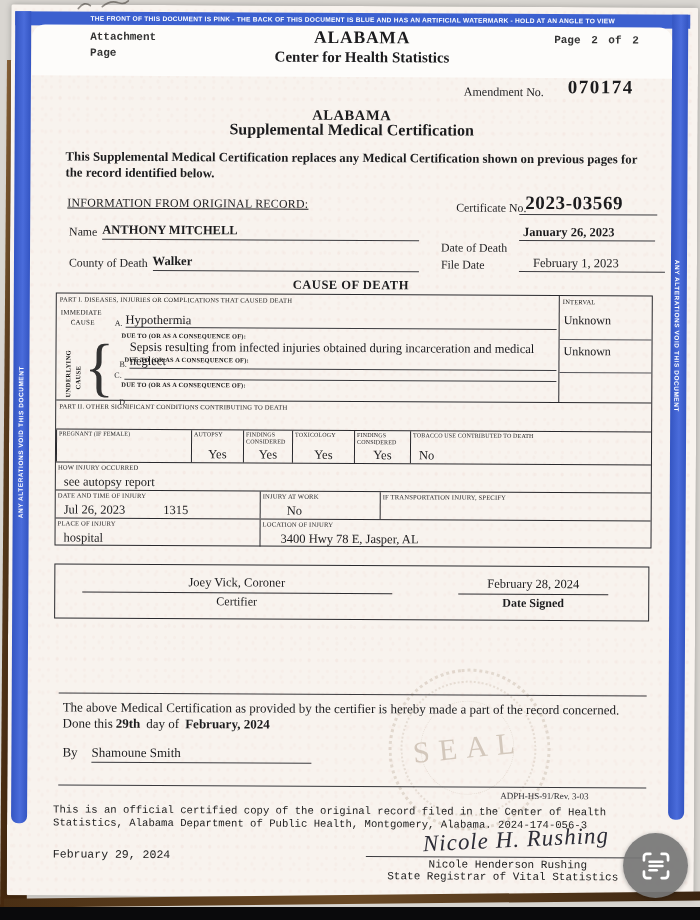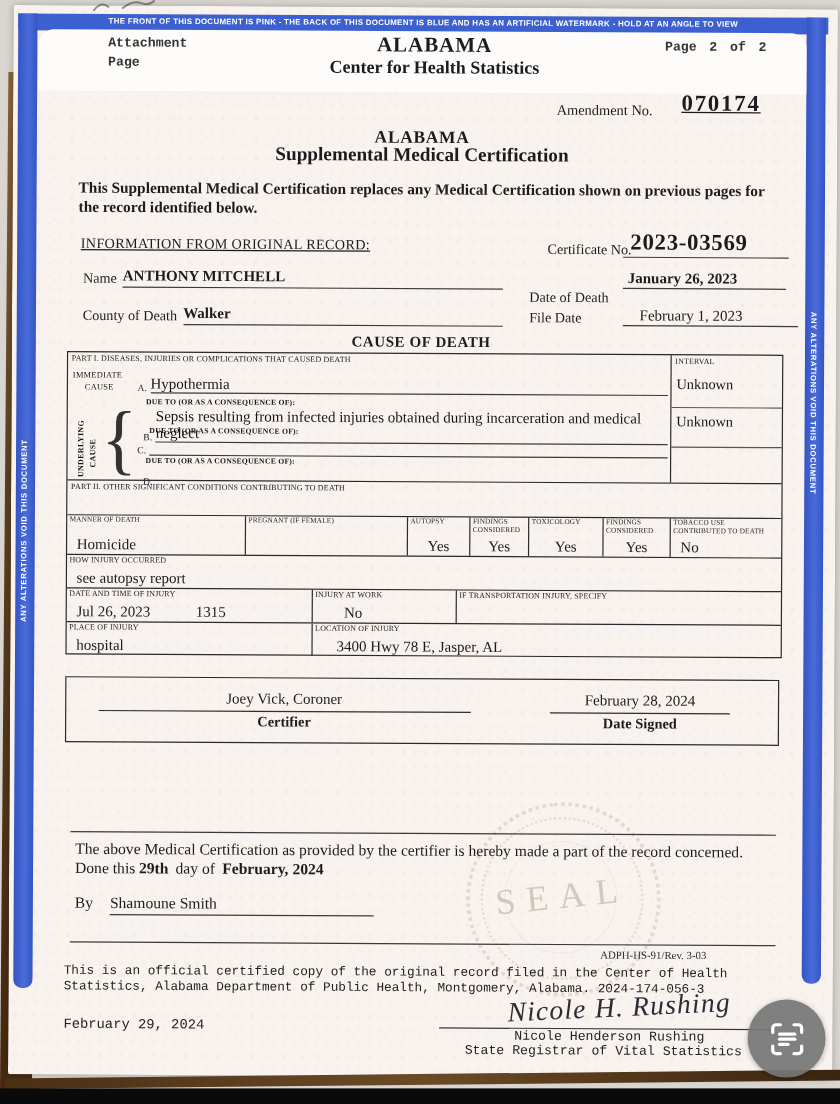--- a/index.html
+++ b/index.html
@@ -80,21 +80,21 @@
         <div>Attachment</div>
         <div>Page</div>
       </div>
       <div class="abs" style="left:160px;top:27px;width:400px;text-align:center;font-weight:bold;">
         <div style="font-size:17.5px;letter-spacing:0.8px;">ALABAMA</div>
         <div style="font-size:15px;margin-top:1px;">Center for Health Statistics</div>
       </div>
       <div class="abs mono" style="left:552px;top:33px;font-size:11px;font-weight:bold;color:#333;word-spacing:4px;">Page 2 of 2</div>
 
       <div class="abs" style="left:462px;top:84px;font-size:12px;">Amendment No.</div>
-      <div class="abs" style="left:566px;top:75px;font-size:19px;font-weight:bold;letter-spacing:1.5px;text-decoration:underline;">070174</div>
+      <div class="abs" style="left:566px;top:75px;font-size:19px;font-weight:bold;letter-spacing:1.5px;">070174</div>
 
       <div class="abs" style="left:0;top:107px;width:700px;text-align:center;font-weight:bold;font-size:14.5px;letter-spacing:0.6px;">ALABAMA</div>
       <div class="abs" style="left:0;top:121px;width:700px;text-align:center;font-weight:bold;font-size:16px;">Supplemental Medical Certification</div>
 
       <div class="abs" style="left:64px;top:151px;width:578px;font-size:12.8px;font-weight:bold;line-height:1.25;">This Supplemental Medical Certification replaces any Medical Certification shown on previous pages for the record identified below.</div>
 
       <div class="abs" style="left:66px;top:197px;font-size:11.8px;text-decoration:underline;letter-spacing:0.3px;">INFORMATION FROM ORIGINAL RECORD:</div>
       <div class="abs" style="left:455px;top:200px;font-size:11.8px;">Certificate No.</div>
       <div class="abs ul" style="left:518px;top:191px;width:132px;font-size:19px;font-weight:bold;letter-spacing:0.6px;padding-left:6px;">2023-03569</div>
 
@@ -156,24 +156,20 @@
           <div class="vtext up tiny-label" style="left:18px;top:56px;height:40px;color:#151515;font-family:'Liberation Serif',serif;font-weight:bold;font-size:6.6px;letter-spacing:0.3px;">CAUSE</div>
           <div class="brace" style="left:28px;top:38px;font-size:62px;transform:scaleY(1.05);">{</div>
         </div>
 
         <div class="row bt" style="height:29px;">
           <div class="tiny-label" style="padding:2px 0 0 3px;font-size:6.6px;">PART II. OTHER SIGNIFICANT CONDITIONS CONTRIBUTING TO DEATH</div>
           <div class="val" style="padding-left:8px;"></div>
         </div>
 
         <div class="row bt" style="height:33px;display:flex;">
-          <div class="cell" style="width:148px;">
-            <span class="cl">MANNER OF DEATH</span>
-            <span class="cv" style="padding-left:6px;">Homicide</span>
-          </div>
           <div class="cell bl" style="width:135px;">
             <span class="cl">PREGNANT (IF FEMALE)</span>
             <span class="cv"></span>
           </div>
           <div class="cell bl" style="width:52px;">
             <span class="cl">AUTOPSY</span>
             <span class="cv" style="text-align:center;">Yes</span>
           </div>
           <div class="cell bl" style="width:49px;">
             <span class="cl">FINDINGS CONSIDERED</span>
@@ -225,21 +221,21 @@
             <span class="cl" style="font-size:6.6px;">LOCATION OF INJURY</span>
             <span class="cv" style="padding-left:18px;">3400 Hwy 78 E, Jasper, AL</span>
           </div>
         </div>
       </div>
 
       <div class="certbox">
         <div class="sigcol">
           <span style="font-size:12.5px;">Joey Vick, Coroner</span>
           <span class="sigline" style="width:310px;"></span>
-          <span style="font-size:12px;font-weight:bold;margin-top:1px;">Certifier</span>
+          <span style="font-size:12px;font-weight:normal;margin-top:1px;">Certifier</span>
         </div>
         <div class="sigcol" style="flex:0 0 230px;">
           <span style="font-size:12.5px;">February 28, 2024</span>
           <span class="sigline" style="width:150px;"></span>
           <span style="font-size:12px;font-weight:bold;margin-top:1px;">Date Signed</span>
         </div>
       </div>
 
       <div class="seal">
         <div class="ring1"></div>

